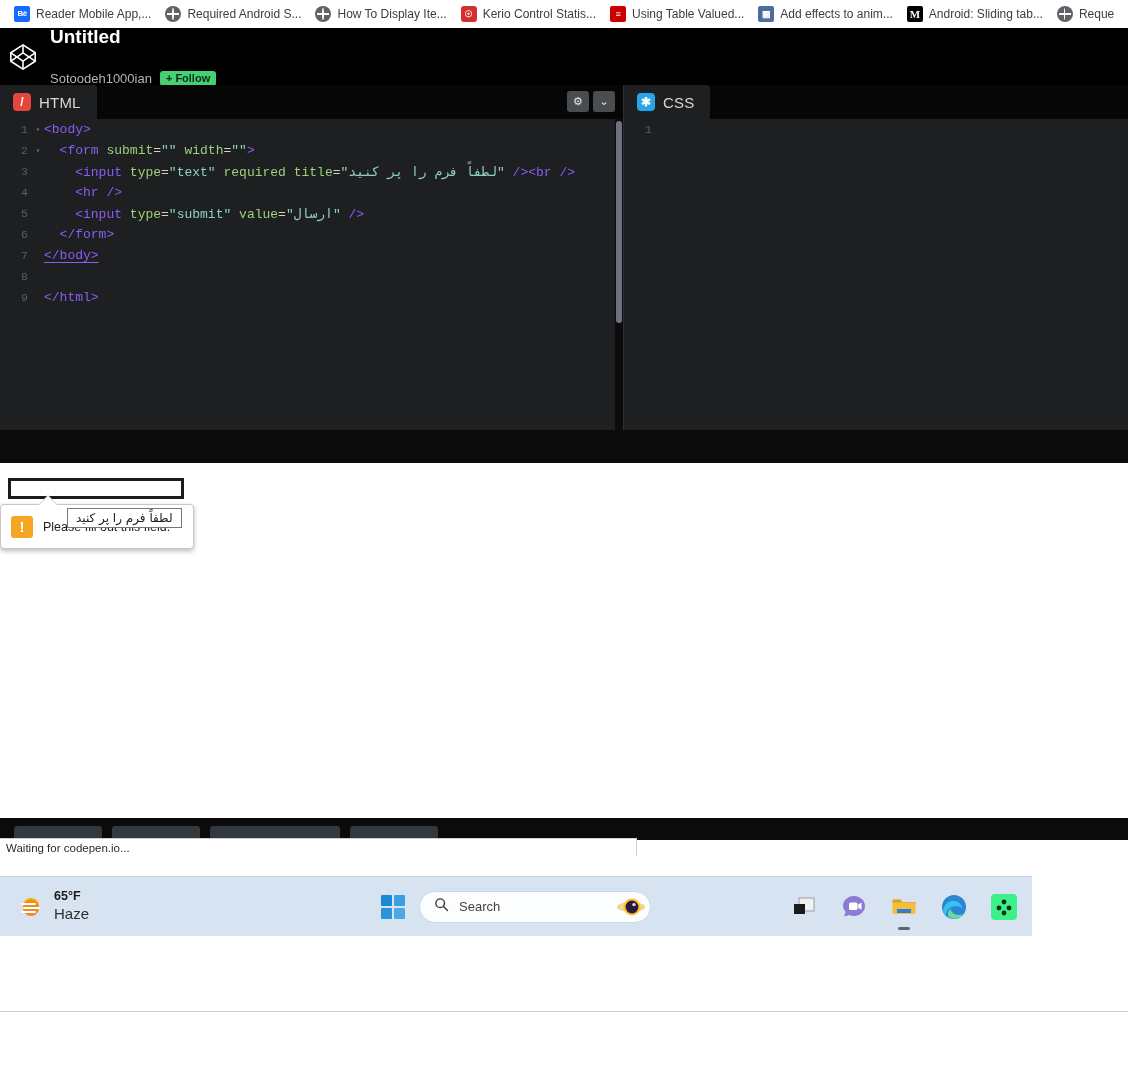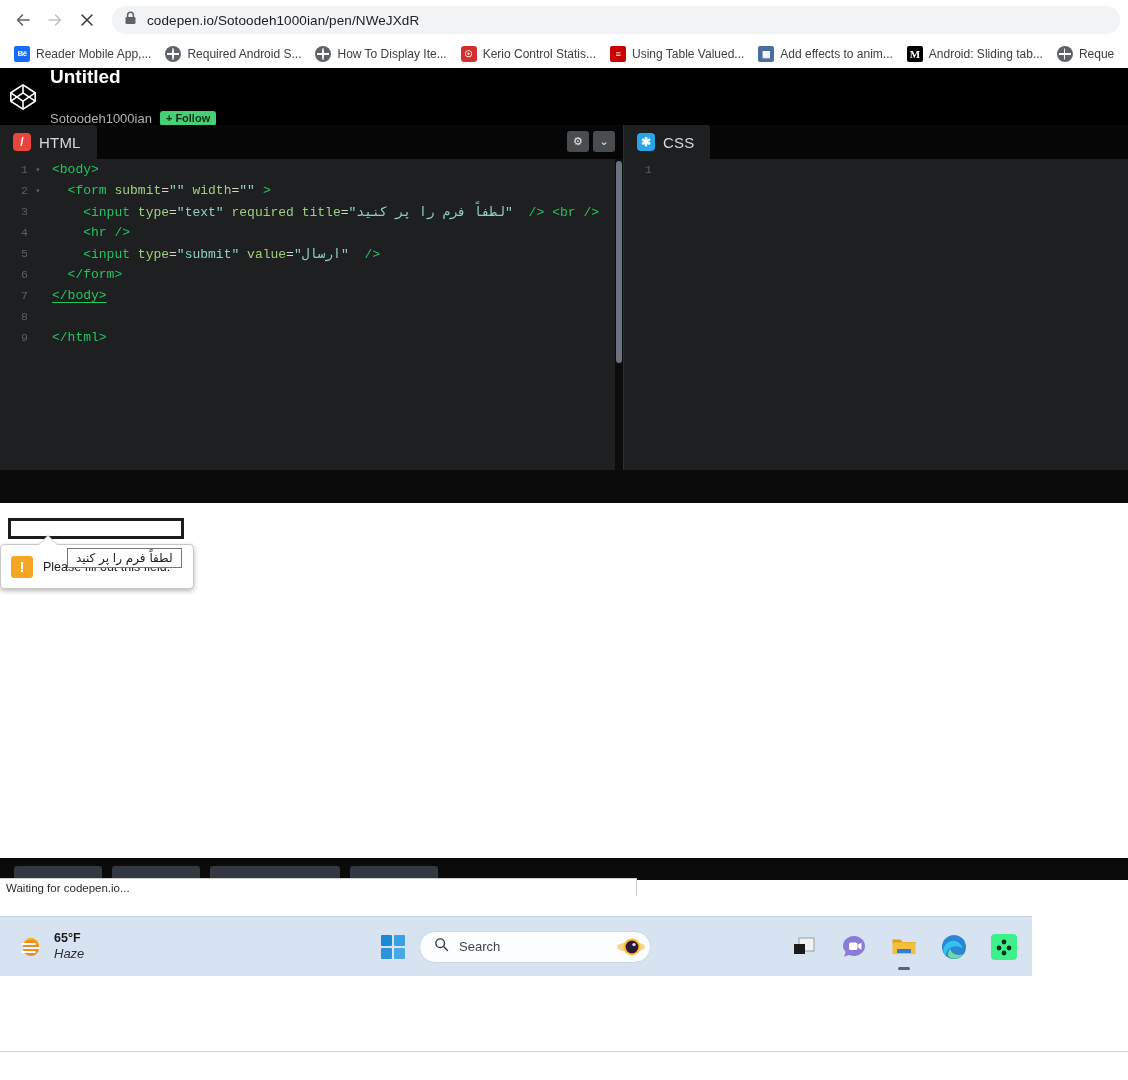--- a/index.html
+++ b/index.html
@@ -125,21 +125,21 @@
     white-space:pre;
   }
   .ln {
     width:32px; text-align:right; color:#5b5f60; font-size:11.5px;
     flex:0 0 auto; padding-right:4px;
   }
   .fold {
     width:12px; flex:0 0 auto; color:#6d7173; font-size:8px; text-align:center;
   }
   .code-txt { color:#d7d4c6; }
-  .t-tag  { color:#22c55e;margin-left:8px; }
+  .t-tag  { color:#8b5cf6; }
   .t-attr { color:#9fcf7e; }
   .t-str  { color:#8fd0c4; }
   .t-op   { color:#d7d4c6; }
   .u-line { text-decoration: underline; text-underline-offset:3px; }
 
   .code-scroll-track {
     position:absolute; right:0; top:0; width:8px; height:311px; background:#0c0c0c;
   }
   .code-scroll-thumb {
     position:absolute; right:1px; top:2px; width:6px; height:202px;
@@ -208,21 +208,21 @@
     position:absolute; left:0; bottom:0; width:1032px; height:60px;
     background:#d7e3f0; border-top:1px solid #c3d2e2;
     display:flex; align-items:center;
   }
   .tb-weather {
     display:flex; align-items:center; gap:10px; padding-left:18px; width:300px;
   }
   .wx-ico { width:26px; height:26px; flex:0 0 auto; }
   .wx-txt { display:flex; flex-direction:column; line-height:1.25; }
   .wx-temp { font-size:12.5px; color:#1a1a1a; font-weight:bold; }
-  .wx-cond { font-size:13px; color:#303030;font-style:italic; }
+  .wx-cond { font-size:15px; color:#303030; }
 
   .tb-center {
     position:absolute; left:50%; transform:translateX(-50%);
     display:flex; align-items:center; gap:14px;
   }
   .win-start { width:24px; height:24px; display:grid;
     grid-template-columns:11px 11px; grid-template-rows:11px 11px; gap:2px; }
   .win-q { background:#1b8ad6; border-radius:1px; }
   .win-q.b2 { background:#3aa0e4; }
   .win-q.b3 { background:#2b93da; }
@@ -245,47 +245,20 @@
   .run-dot {
     position:absolute; left:50%; transform:translateX(-50%); bottom:-9px;
     width:12px; height:3px; border-radius:2px; background:#5a6673;
   }
 </style>
 </head>
 <body>
 
 <div class="browser-chrome">
 
-  <div class="nav-bar">
-    <div class="nav-btn">
-      <svg width="20" height="20" viewBox="0 0 20 20">
-          <path d="M16 10H5M9.5 5L4.5 10l5 5" stroke="#5f6368" stroke-width="1.6" fill="none" stroke-linecap="round" stroke-linejoin="round"></path>
-        </svg>
-    </div>
-    <div class="nav-btn">
-      <svg width="20" height="20" viewBox="0 0 20 20">
-          <path d="M4 10h11M10.5 5l5 5-5 5" stroke="#bdc1c6" stroke-width="1.6" fill="none" stroke-linecap="round" stroke-linejoin="round"></path>
-        </svg>
-    </div>
-    <div class="nav-btn">
-      <svg width="20" height="20" viewBox="0 0 20 20">
-          <path d="M5 5l10 10M15 5L5 15" stroke="#3c4043" stroke-width="1.6" fill="none" stroke-linecap="round"></path>
-        </svg>
-    </div>
-
-    <div class="omnibox">
-      <span>
-        <svg width="13" height="14" viewBox="0 0 13 14">
-          <rect x="1.5" y="6" width="10" height="7" rx="1.3" fill="#5f6368"></rect>
-          <path d="M3.6 6V4.2a2.9 2.9 0 0 1 5.8 0V6" stroke="#5f6368" stroke-width="1.5" fill="none"></path>
-        </svg>
-      </span>
-      <span class="url">codepen.io/Sotoodeh1000ian/pen/NWeJXdR</span>
-    </div>
-  </div>
 
   <div class="bookmarks-bar" id="bookmarks">
       <div class="bm">
         <span class="bm-ico ico-behance">Bē</span>
         <span class="bm-label">Reader Mobile App,...</span>
       </div>
       <div class="bm">
         <span class="bm-ico ico-globe"></span>
         <span class="bm-label">Required Android S...</span>
       </div>

